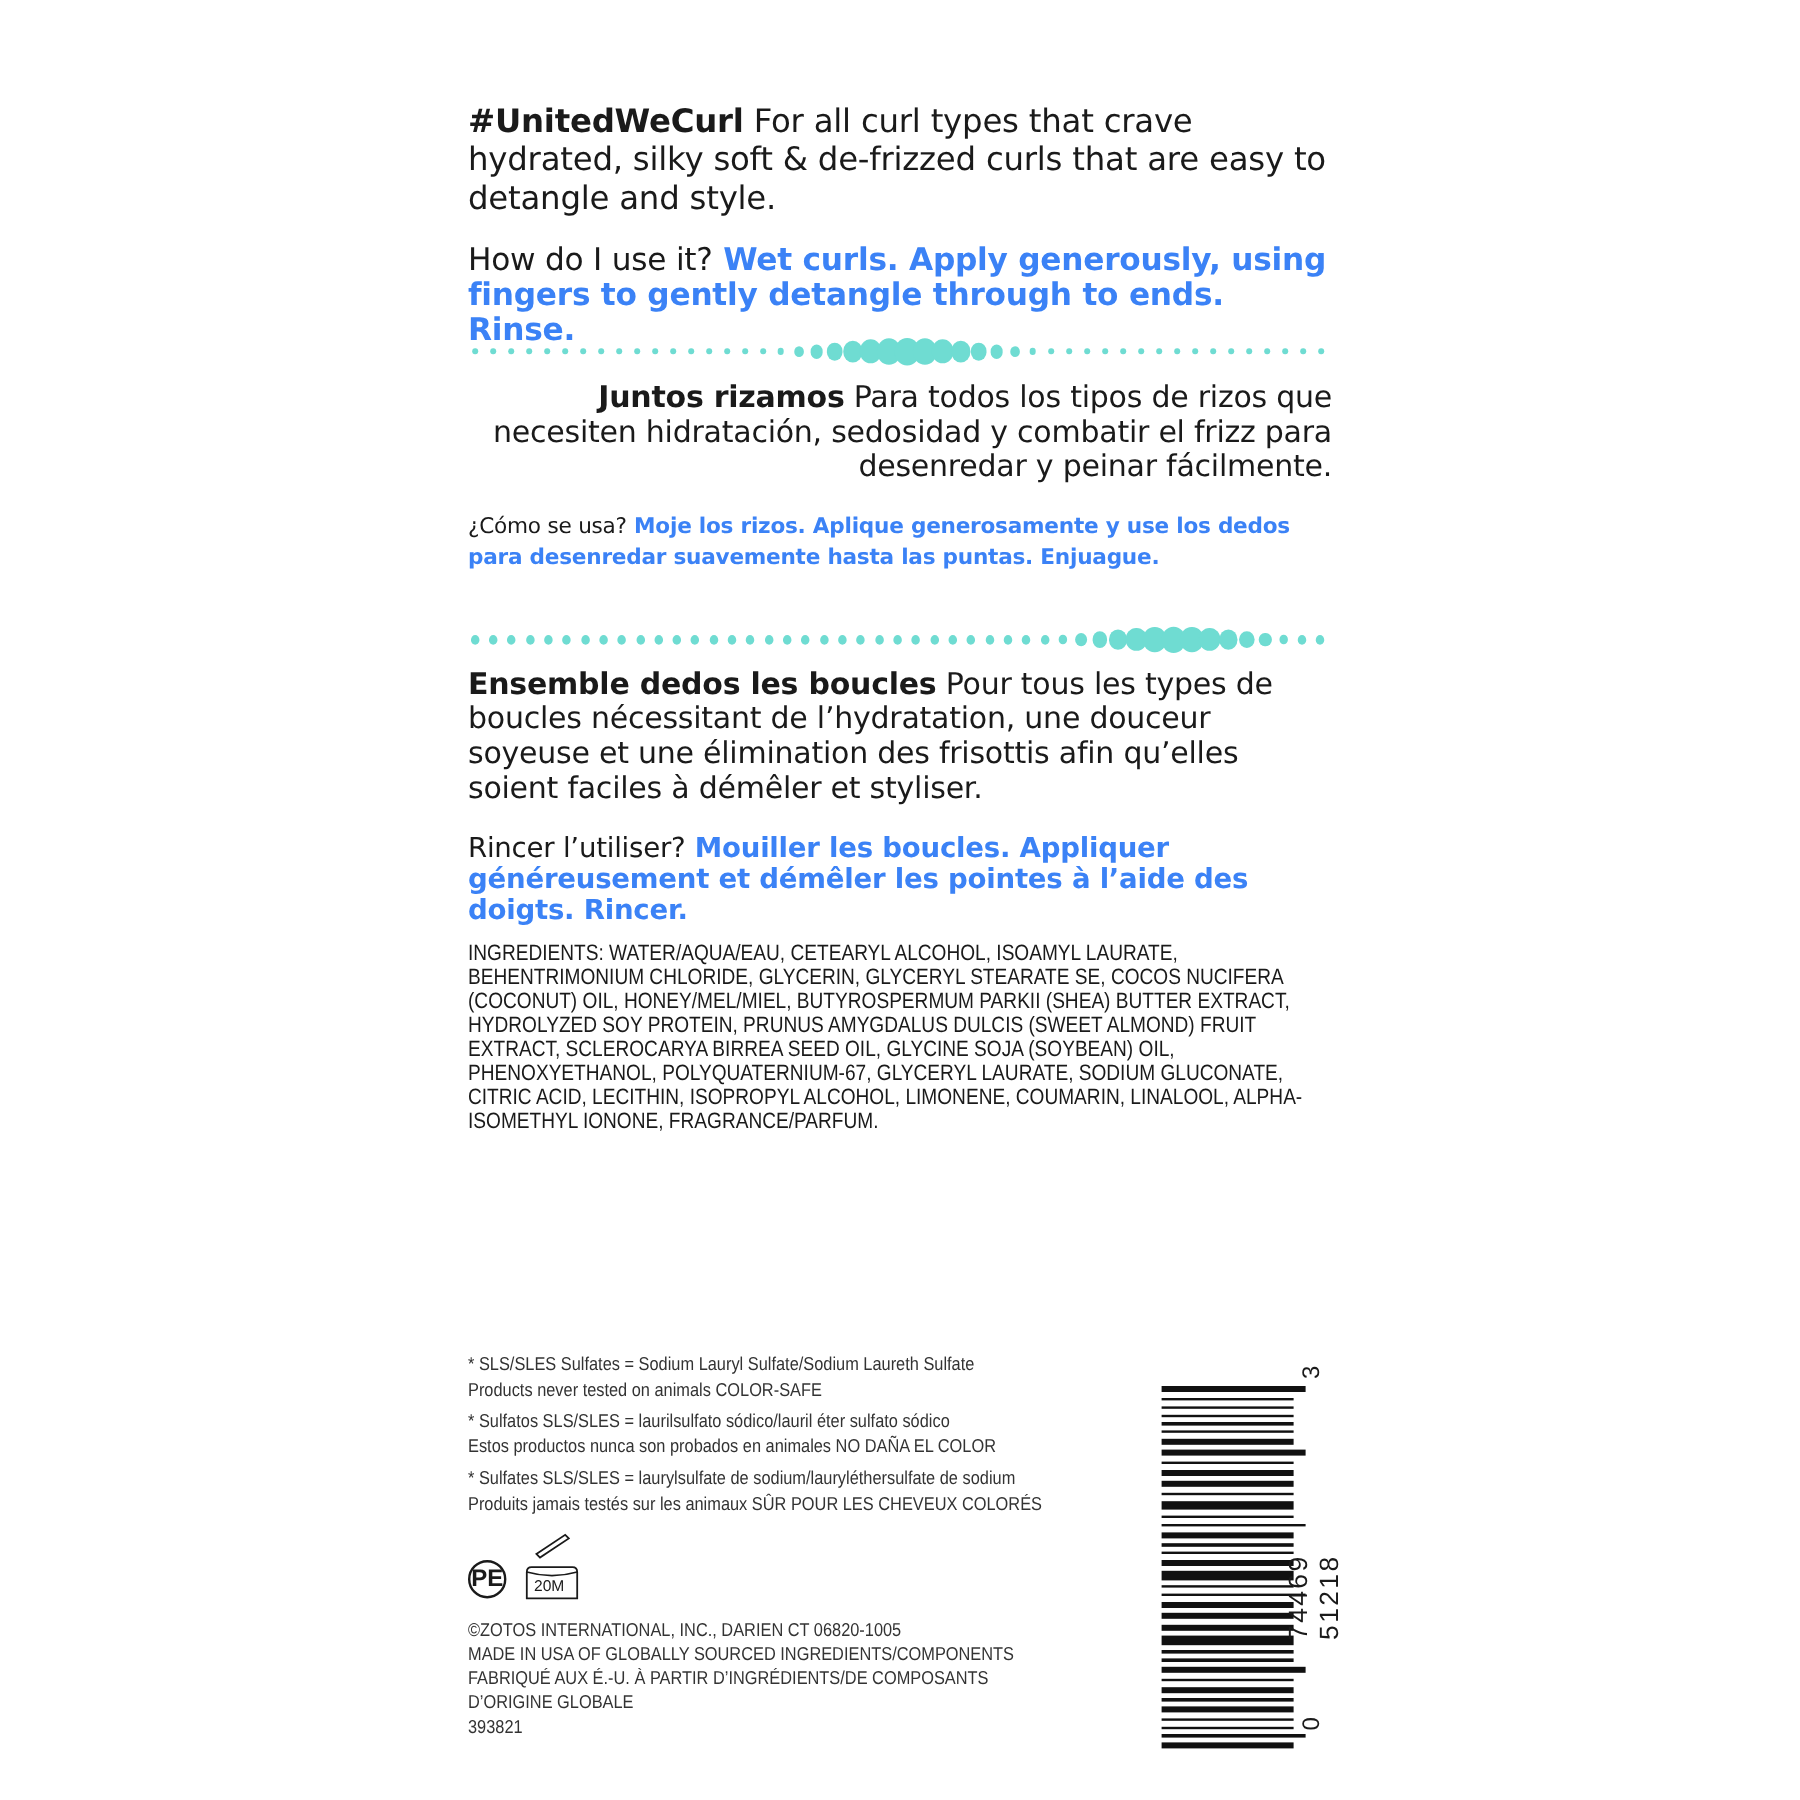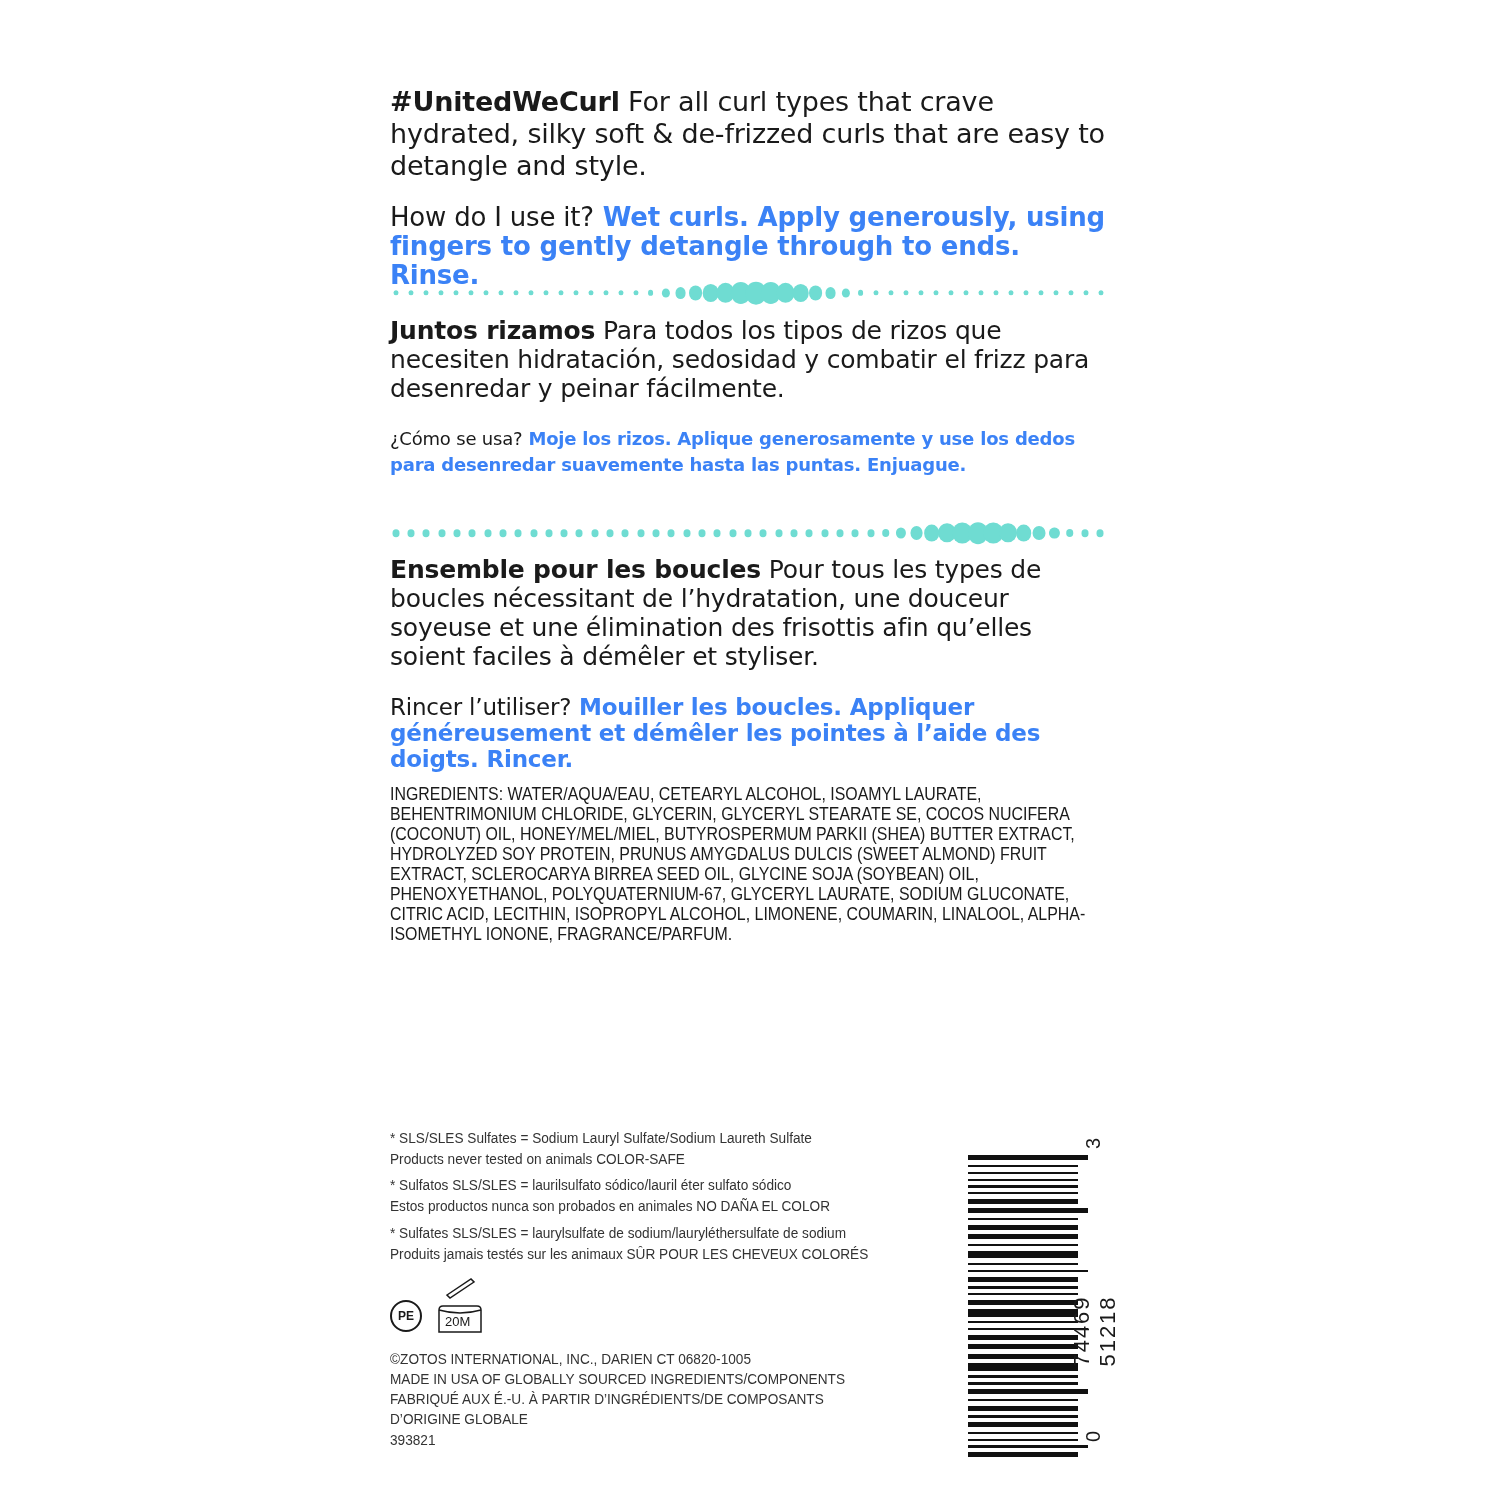--- a/index.html
+++ b/index.html
@@ -68,21 +68,21 @@
     <div class="dot" style="left: 607.5px; top: 15px; width: 5px; height: 5.4px;"></div>
     <div class="dot" style="left: 622.5px; top: 15px; width: 5px; height: 5.4px;"></div>
     <div class="dot" style="left: 637.5px; top: 15px; width: 5px; height: 5.4px;"></div>
     <div class="dot" style="left: 652.5px; top: 15px; width: 5px; height: 5.4px;"></div>
     <div class="dot" style="left: 667.5px; top: 15px; width: 5px; height: 5.4px;"></div>
     <div class="dot" style="left: 682.5px; top: 15px; width: 5px; height: 5.4px;"></div>
     <div class="dot" style="left: 697.5px; top: 15px; width: 5px; height: 5.4px;"></div>
     <div class="dot" style="left: 712.5px; top: 15px; width: 5px; height: 5.4px;"></div>
   </div>
 
-<p class="p col" style="top:316px; font-size:25px; line-height:29px;"><b>Juntos rizamos</b><span> Para todos los tipos de rizos que necesiten hidratación, sedosidad y combatir el frizz para desenredar y peinar fácilmente.</span></p>
+<p class="p col" style="top:316px; font-size:25px; line-height:29px;text-align:right;"><b>Juntos rizamos</b><span> Para todos los tipos de rizos que necesiten hidratación, sedosidad y combatir el frizz para desenredar y peinar fácilmente.</span></p>
 <p class="p col" style="top:426px; font-size:18px; line-height:26px;"><span>¿Cómo se usa?</span><span class="light"> Moje los rizos. Aplique generosamente y use los dedos para desenredar suavemente hasta las puntas. Enjuague.</span></p>
 
 <div class="dots" style="top:518px;" id="dots2">
     <div class="dot" style="left: 7.65957px; top: 15px; width: 7px; height: 7.56px;"></div>
     <div class="dot" style="left: 22.9787px; top: 15px; width: 7px; height: 7.56px;"></div>
     <div class="dot" style="left: 38.2979px; top: 15px; width: 7px; height: 7.56px;"></div>
     <div class="dot" style="left: 53.617px; top: 15px; width: 7px; height: 7.56px;"></div>
     <div class="dot" style="left: 68.9362px; top: 15px; width: 7px; height: 7.56px;"></div>
     <div class="dot" style="left: 84.2553px; top: 15px; width: 7px; height: 7.56px;"></div>
     <div class="dot" style="left: 99.5745px; top: 15px; width: 7px; height: 7.56px;"></div>
@@ -121,33 +121,33 @@
     <div class="dot" style="left: 605.106px; top: 15px; width: 19.4641px; height: 21.0212px;"></div>
     <div class="dot" style="left: 620.426px; top: 15px; width: 17.941px; height: 19.3762px;"></div>
     <div class="dot" style="left: 635.745px; top: 15px; width: 15.6626px; height: 16.9156px;"></div>
     <div class="dot" style="left: 651.064px; top: 15px; width: 12.9507px; height: 13.9867px;"></div>
     <div class="dot" style="left: 666.383px; top: 15px; width: 10.1421px; height: 10.9534px;"></div>
     <div class="dot" style="left: 681.702px; top: 15px; width: 7.52262px; height: 8.12443px;"></div>
     <div class="dot" style="left: 697.021px; top: 15px; width: 7px; height: 7.56px;"></div>
     <div class="dot" style="left: 712.34px; top: 15px; width: 7px; height: 7.56px;"></div>
   </div>
 
-<p class="p col" style="top:555px; font-size:25px; line-height:29px;"><b>Ensemble pour les boucles</b><span> Pour tous les types de boucles nécessitant de l’hydratation, une douceur soyeuse et une élimination des frisottis afin qu’elles soient faciles à démêler et styliser.</span></p>
+<p class="p col" style="top:555px; font-size:25px; line-height:29px;"><b>Ensemble dedos les boucles</b><span> Pour tous les types de boucles nécessitant de l’hydratation, une douceur soyeuse et une élimination des frisottis afin qu’elles soient faciles à démêler et styliser.</span></p>
 <p class="p col" style="top:694px; font-size:23px; line-height:26px;"><span>Rincer l’utiliser?</span><span class="light"> Mouiller les boucles. Appliquer généreusement et démêler les pointes à l’aide des doigts. Rincer.</span></p>
 
 <p class="ing" style="top:784px;">INGREDIENTS: WATER/AQUA/EAU, CETEARYL ALCOHOL, ISOAMYL LAURATE, BEHENTRIMONIUM CHLORIDE, GLYCERIN, GLYCERYL STEARATE SE, COCOS NUCIFERA (COCONUT) OIL, HONEY/MEL/MIEL, BUTYROSPERMUM PARKII (SHEA) BUTTER EXTRACT, HYDROLYZED SOY PROTEIN, PRUNUS AMYGDALUS DULCIS (SWEET ALMOND) FRUIT EXTRACT, SCLEROCARYA BIRREA SEED OIL, GLYCINE SOJA (SOYBEAN) OIL, PHENOXYETHANOL, POLYQUATERNIUM-67, GLYCERYL LAURATE, SODIUM GLUCONATE, CITRIC ACID, LECITHIN, ISOPROPYL ALCOHOL, LIMONENE, COUMARIN, LINALOOL, ALPHA-ISOMETHYL IONONE, FRAGRANCE/PARFUM.</p>
 
 <div class="small" style="top:1128px;">* SLS/SLES Sulfates = Sodium Lauryl Sulfate/Sodium Laureth Sulfate</div>
 <div class="small" style="top:1149px;">Products never tested on animals  COLOR-SAFE</div>
 <div class="small" style="top:1175px;">* Sulfatos SLS/SLES = laurilsulfato sódico/lauril éter sulfato sódico</div>
 <div class="small" style="top:1196px;">Estos productos nunca son probados en animales  NO DAÑA EL COLOR</div>
 <div class="small" style="top:1223px;">* Sulfates SLS/SLES = laurylsulfate de sodium/lauryléthersulfate de sodium</div>
 <div class="small" style="top:1244px;">Produits jamais testés sur les animaux  SÛR POUR LES CHEVEUX COLORÉS</div>
 
-<div style="position:absolute; left:390px; top:1300px; width:32px; height:32px; border:2px solid #1a1a1a; border-radius:50%; box-sizing:border-box; display:flex; align-items:center; justify-content:center; font-family:'Liberation Sans',sans-serif; font-weight:bold; font-size:12px;">
+<div style="position:absolute; left:390px; top:1300px; width:32px; height:32px; border:2px solid #1a1a1a; border-radius:50%; box-sizing:border-box; display:flex; align-items:center; justify-content:center; font-family:'Liberation Sans',sans-serif; font-weight:bold; font-size:20px;">
     <span>PE</span>
   </div>
 <div style="position:absolute; left:437px; top:1276px; width:50px; height:58px;">
   <svg width="50" height="58" viewBox="0 0 50 58" style="position:absolute;left:0;top:0;">
     <g fill="none" stroke="#1a1a1a" stroke-width="1.5">
       <path d="M10 19 L34 3 L37 6 L13 22 Z"></path>
       <path d="M2 34 Q2 30 6 30 L40 30 Q44 30 44 34 L44 56 L2 56 Z"></path>
       <path d="M2 34 Q23 40 44 34"></path>
     </g>
   </svg>

